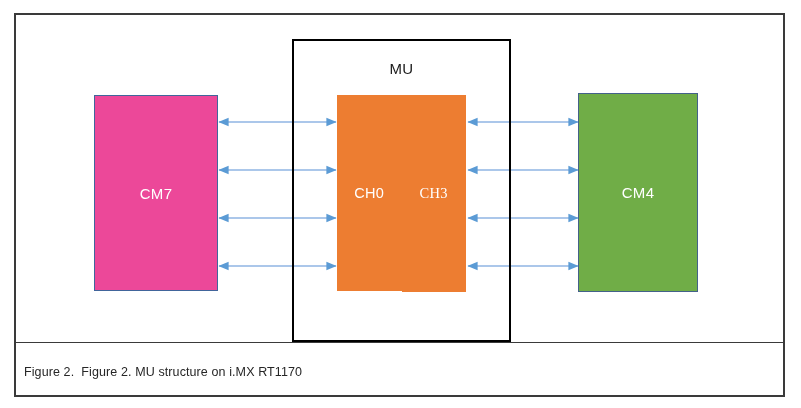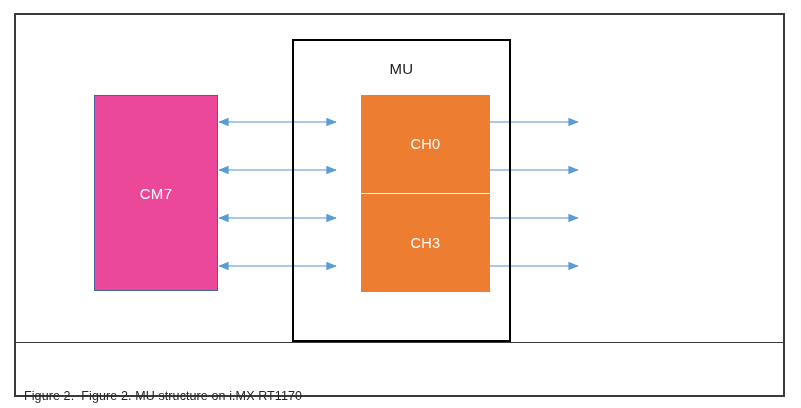--- a/index.html
+++ b/index.html
@@ -35,21 +35,21 @@
     position: absolute;
     left: 15px;
     top: 342px;
     width: 768px;
     height: 1px;
     background: #3a3a3a;
   }
   .caption {
     position: absolute;
     left: 24px;
-    top: 389px;
+    top: 365px;
     font-size: 12.5px;
     color: #262626;
     letter-spacing: 0.1px;
     white-space: pre;
   }
   
   .cm7-box {
     position: absolute;
     left: 94px;
     top: 95px;
@@ -108,35 +108,35 @@
     letter-spacing: 0.3px;
   }
   
   .ch-stack {
     position: absolute;
     left: 337px;
     top: 95px;
     width: 129px;
     height: 197px;
     display: flex;
-    flex-direction: column;
+    flex-direction: row;
     background: #ED7D31;
-    margin-left: 24px;
   }
   .ch-row {
     flex: 1 1 0;
     display: flex;
     align-items: center;
     justify-content: center;
     background: #ED7D31;
     border-bottom: 1.5px solid #ffffff;
     box-sizing: border-box;
   }
   .ch-row:last-child {
     border-bottom: none;
+    font-family: Liberation Serif, serif;
   }
   .ch-label {
     color: #ffffff;
     font-size: 14.5px;
     letter-spacing: 0.3px;
   }
   
   .arrow-layer {
     position: absolute;
     left: 0;
@@ -178,20 +178,23 @@
     </g>
   </svg>
 
   <div class="mu-box"></div>
   <div class="mu-title">MU</div>
 
   <div class="cm7-box">
     <span class="cm7-label">CM7</span>
   </div>
 
+  <div class="cm4-box">
+    <span class="cm4-label">CM4</span>
+  </div>
 
   <div class="ch-stack">
     <div class="ch-row">
       <span class="ch-label">CH0</span>
     </div>
     <div class="ch-row">
       <span class="ch-label">CH3</span>
     </div>
   </div>
 

